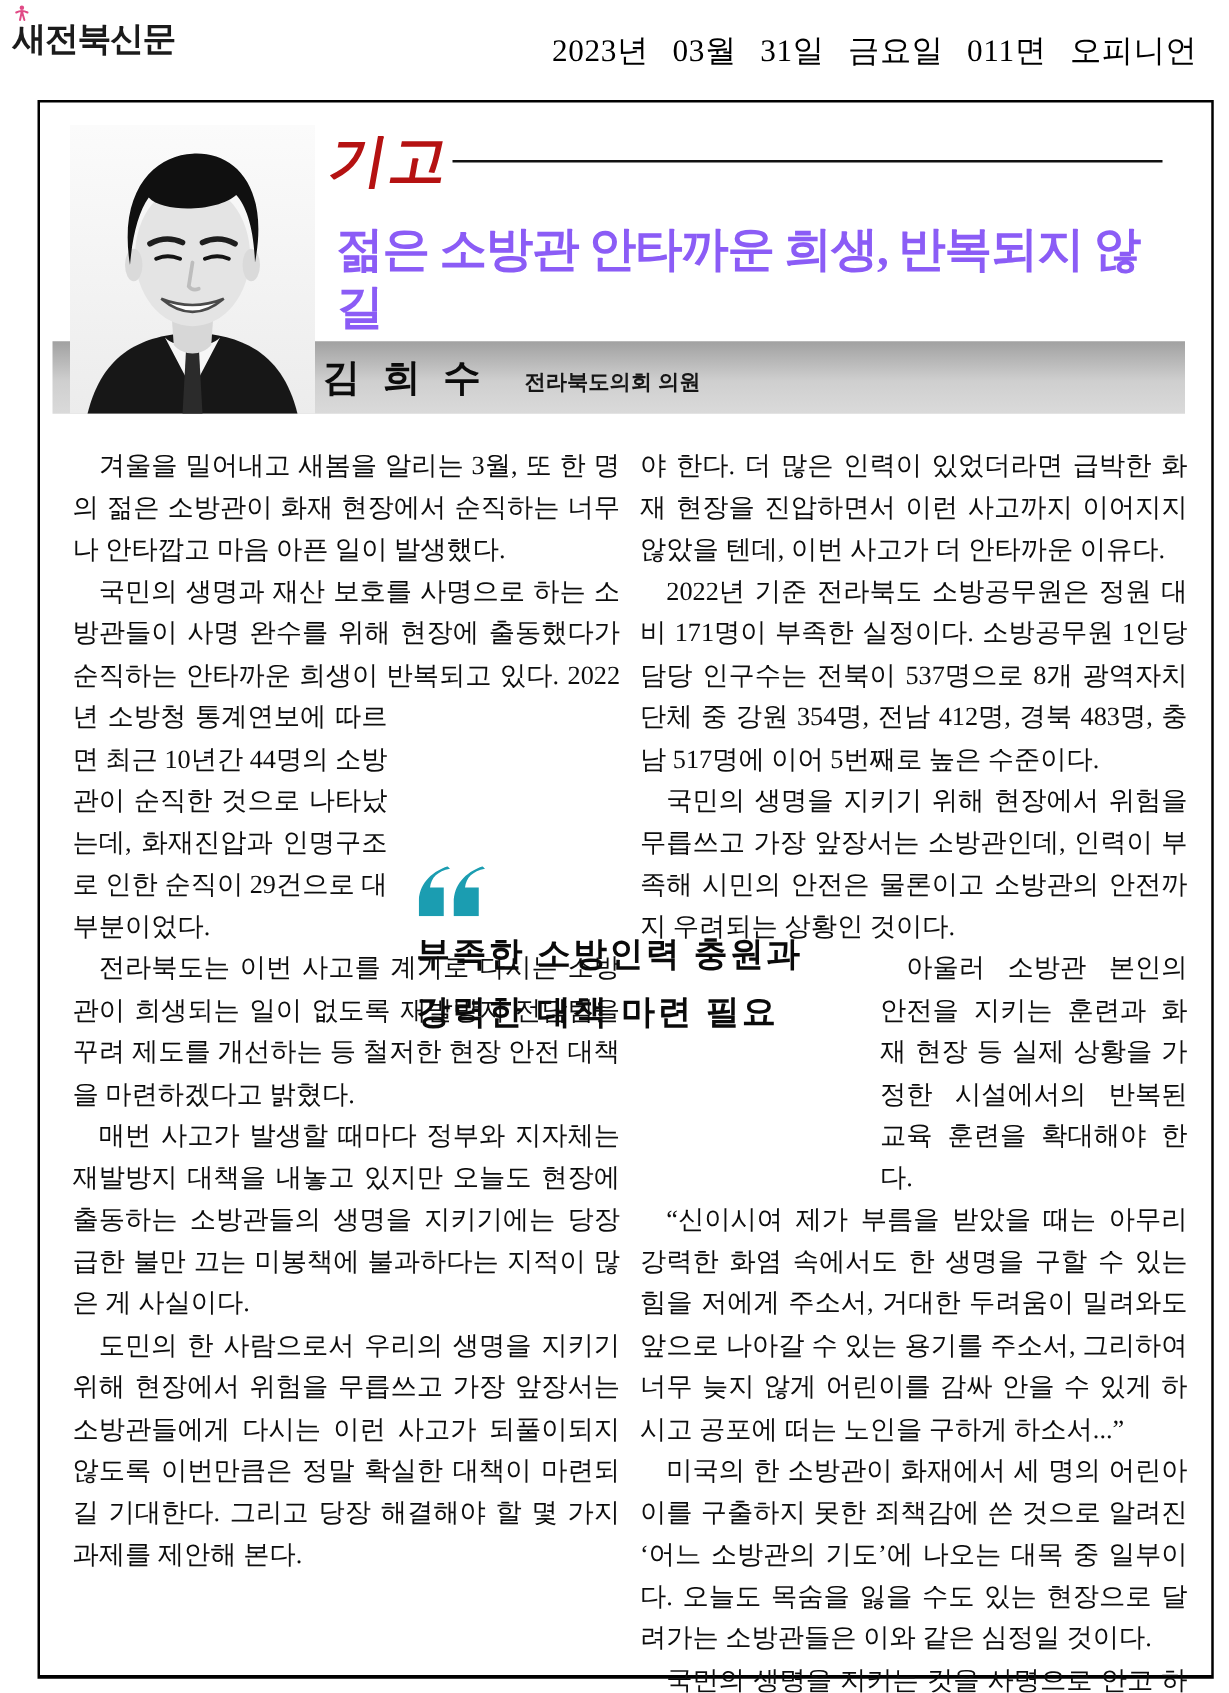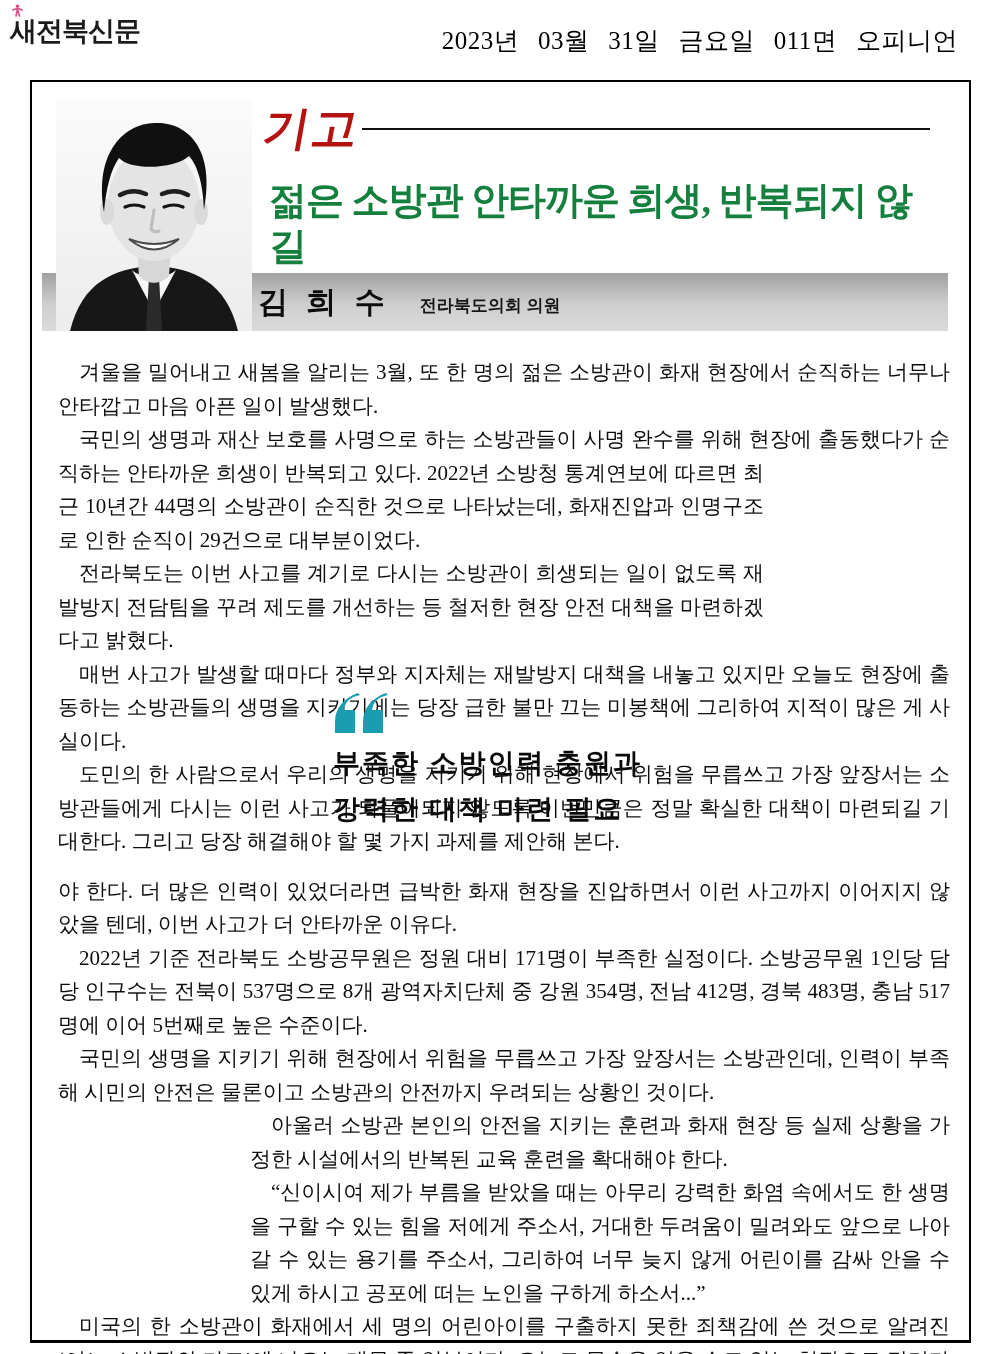--- a/index.html
+++ b/index.html
@@ -39,21 +39,21 @@
     font-size:46px; font-weight:800; color:#b51212;
     transform:skewX(-10deg); letter-spacing:2px; z-index:3;
   }
   .category-rule {
     position:absolute; left:330px; top:46px; width:568px; height:2px;
     background:#111;
   }
 
   .title {
     position:absolute; left:237px; top:96px; right:30px;
-    font-size:38px; font-weight:700; letter-spacing:-1px; color:#15803d;
+    font-size:38px; font-weight:700; letter-spacing:-1px; color:#8b5cf6;
     line-height:1.2;
   }
 
   .author-bar {
     position:absolute; left:10px; right:21px; top:191px; height:58px;
     background:linear-gradient(#a1a1a1,#cfcfcf 55%,#dadada);
     z-index:1; display:flex; align-items:center;
   }
   .author-name {
     margin-left:216px;
@@ -62,21 +62,21 @@
   }
   .author-role {
     margin-left:30px; padding-top:6px;
     font-family:"Liberation Sans","DejaVu Sans",sans-serif;
     font-weight:600; font-size:17px; color:#161616;
   }
 
   
   .body-cols {
     position:absolute; left:26px; right:19px; top:274px; bottom:14px;
-    display:flex; gap:16px;flex-direction:column;
+    display:flex; gap:16px;
   }
   .col { flex:1 1 0; }
   .para {
     font-size:21px; line-height:33.5px; text-align:justify;
     word-break:break-all; color:#0d0d0d;
   }
   .para.indent { text-indent:1em; }
 
   .wrap-spacer-right { float:right; width:186px; height:155px; }
   .wrap-spacer-left  { float:left;  width:192px; height:196px; }
@@ -150,21 +150,21 @@
     </svg>
     <div class="pq-line">부족한 소방인력 충원과</div>
     <div class="pq-line">강력한 대책 마련 필요</div>
   </div>
 
   <div class="body-cols">
     <div class="col col-left">
       <p class="para indent">겨울을 밀어내고 새봄을 알리는 3월, 또 한 명의 젊은 소방관이 화재 현장에서 순직하는 너무나 안타깝고 마음 아픈 일이 발생했다.</p>
       <p class="para indent"><span>국민의 생명과 재산 보호를 사명으로 하는 소방관들이 사명 완수를 위해 현장에 출동했다가 순직하는 안타까운 희생이 반복되고 있다. 2022년 </span><span class="wrap-spacer-right"></span><span>소방청 통계연보에 따르면 최근 10년간 44명의 소방관이 순직한 것으로 나타났는데, 화재진압과 인명구조로 인한 순직이 29건으로 대부분이었다.</span></p>
       <p class="para indent">전라북도는 이번 사고를 계기로 다시는 소방관이 희생되는 일이 없도록 재발방지 전담팀을 꾸려 제도를 개선하는 등 철저한 현장 안전 대책을 마련하겠다고 밝혔다.</p>
-      <p class="para indent">매번 사고가 발생할 때마다 정부와 지자체는 재발방지 대책을 내놓고 있지만 오늘도 현장에 출동하는 소방관들의 생명을 지키기에는 당장 급한 불만 끄는 미봉책에 그리하여 지적이 많은 게 사실이다.</p>
+      <p class="para indent">매번 사고가 발생할 때마다 정부와 지자체는 재발방지 대책을 내놓고 있지만 오늘도 현장에 출동하는 소방관들의 생명을 지키기에는 당장 급한 불만 끄는 미봉책에 불과하다는 지적이 많은 게 사실이다.</p>
       <p class="para indent">도민의 한 사람으로서 우리의 생명을 지키기 위해 현장에서 위험을 무릅쓰고 가장 앞장서는 소방관들에게 다시는 이런 사고가 되풀이되지 않도록 이번만큼은 정말 확실한 대책이 마련되길 기대한다. 그리고 당장 해결해야 할 몇 가지 과제를 제안해 본다.</p>
 
     </div>
     <div class="col col-right">
       <p class="para">야 한다. 더 많은 인력이 있었더라면 급박한 화재 현장을 진압하면서 이런 사고까지 이어지지 않았을 텐데, 이번 사고가 더 안타까운 이유다.</p>
       <p class="para indent">2022년 기준 전라북도 소방공무원은 정원 대비 171명이 부족한 실정이다. 소방공무원 1인당 담당 인구수는 전북이 537명으로 8개 광역자치단체 중 강원 354명, 전남 412명, 경북 483명, 충남 517명에 이어 5번째로 높은 수준이다.</p>
       <p class="para indent">국민의 생명을 지키기 위해 현장에서 위험을 무릅쓰고 가장 앞장서는 소방관인데, 인력이 부족해 시민의 안전은 물론이고 소방관의 안전까지 우려되는 상황인 것이다.</p>
       <p class="para indent"><span class="wrap-spacer-left"></span><span>아울러 소방관 본인의 안전을 지키는 훈련과 화재 현장 등 실제 상황을 가정한 시설에서의 반복된 교육 훈련을 확대해야 한다.</span></p>
       <p class="para indent">“신이시여 제가 부름을 받았을 때는 아무리 강력한 화염 속에서도 한 생명을 구할 수 있는 힘을 저에게 주소서, 거대한 두려움이 밀려와도 앞으로 나아갈 수 있는 용기를 주소서, 그리하여 너무 늦지 않게 어린이를 감싸 안을 수 있게 하시고 공포에 떠는 노인을 구하게 하소서...”</p>
       <p class="para indent">미국의 한 소방관이 화재에서 세 명의 어린아이를 구출하지 못한 죄책감에 쓴 것으로 알려진 ‘어느 소방관의 기도’에 나오는 대목 중 일부이다. 오늘도 목숨을 잃을 수도 있는 현장으로 달려가는 소방관들은 이와 같은 심정일 것이다.</p>

